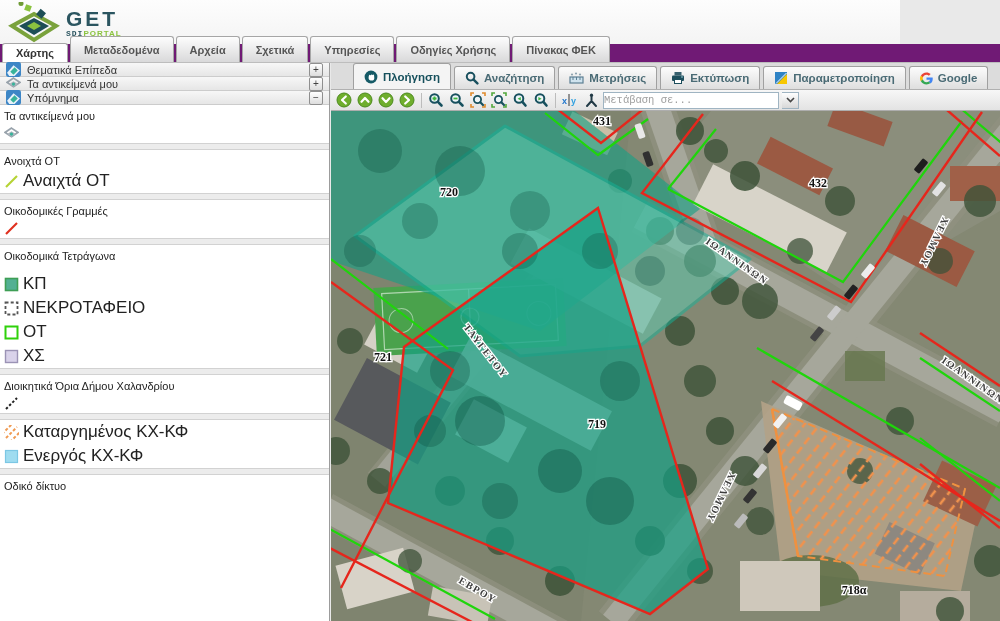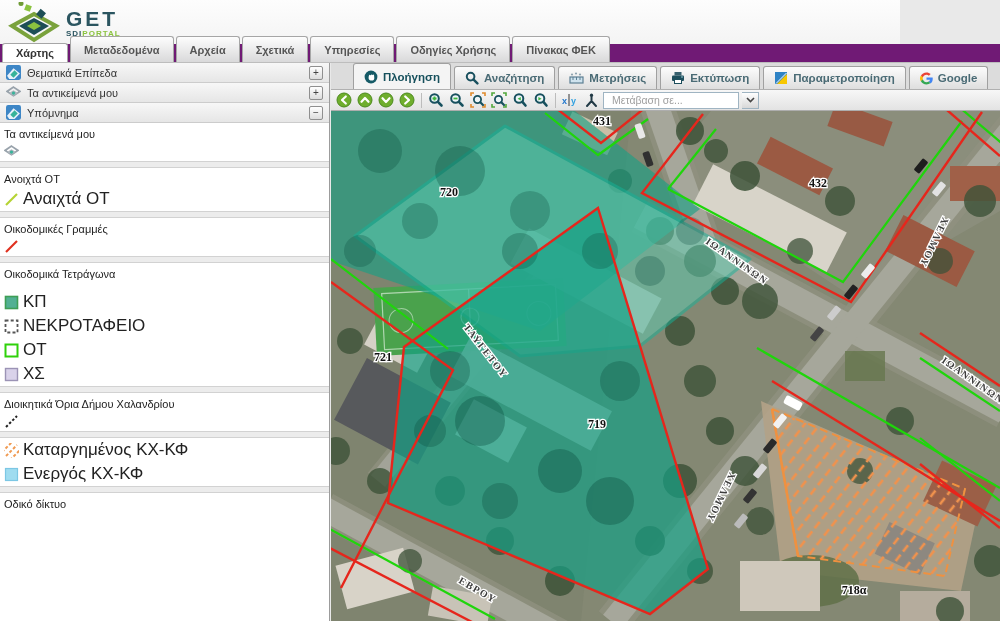--- a/index.html
+++ b/index.html
@@ -7,39 +7,39 @@
     font-family:"Liberation Sans", sans-serif; background:#f0f0f0; }
   .app { position:relative; width:1000px; height:621px; background:#e9e9e9; }
 
   
   .topbar { position:absolute; left:0; top:0; width:900px; height:44px;
     background:linear-gradient(#fdfdfd,#f4f4f4); }
   .logo { position:absolute; left:8px; top:2px; display:flex; align-items:center; gap:6px; }
   .logo-text { line-height:1; }
   .logo-get { font-size:21px; font-weight:bold; color:#2b5560; letter-spacing:3px; }
   .logo-sub { font-size:8px; font-weight:bold; letter-spacing:1px; margin-top:1px; }
-  .logo-sub .sdi { color:#2b5560; } .logo-sub .portal { color:#8bc33f; }
+  .logo-sub .sdi { color:#2b5560;font-family:Liberation Mono, monospace; } .logo-sub .portal { color:#8bc33f; }
 
   .toptabs { position:absolute; left:0; top:44px; width:1000px; height:19px;
     background:#701a75; border-bottom:1px solid #bdbdbd; display:flex; align-items:flex-end; padding-left:2px; }
   .ttab { height:26px; padding:0 13px; margin-right:2px; display:flex; align-items:center;
     font-size:11px; font-weight:bold; color:#555;
     background:linear-gradient(#fdfdfd,#d9d9da); border:1px solid #a6a6a6; border-bottom:none;
     border-radius:3px 3px 0 0; cursor:pointer; white-space:nowrap; }
   .ttab.active { background:#fff; color:#333; height:19px; }
 
   
   .sidebar { position:absolute; left:0; top:63px; width:330px; height:558px;
     background:#f0f0f0; border-right:1px solid #9c9c9c; }
   .sb-header { height:24px; background:linear-gradient(#fafafa,#e2e2e2); border-bottom:1px solid #c6c6c6;
     display:flex; align-items:center; justify-content:space-between; padding:0 6px; }
   .sb-title { font-size:11px; font-weight:bold; color:#333; }
   .mini-btn { width:17px; height:15px; font-size:10px; line-height:13px; text-align:center; color:#555;
     background:linear-gradient(#fefefe,#dcdcdc); border:1px solid #979797; border-radius:2px; cursor:pointer; }
-  .sb-panel { height:20px; background:linear-gradient(#f7f7f7,#e6e6e6); border-bottom:1px solid #cccccc;
+  .sb-panel { height:14px; background:linear-gradient(#f7f7f7,#e6e6e6); border-bottom:1px solid #cccccc;
     display:flex; align-items:center; padding:3px 6px; gap:6px; cursor:pointer;justify-content:space-between; }
   .sb-panel .plabel { flex:1; font-size:11px; color:#333; }
   .pm-btn { width:14px; height:14px; font-size:10px; line-height:12px; text-align:center; color:#444;
     background:linear-gradient(#fff,#ddd); border:1px solid #8f8f8f; border-radius:2px; }
 
   .legend { background:#fff; height:100%; overflow:hidden; }
   .lg-title { font-size:11px; color:#222; padding:5px 4px 2px 4px; }
   .lg-item { display:flex; align-items:center; gap:4px; padding:2px 4px; font-size:17px; color:#222; }
   .lg-sep { height:7px; background:#ececec; border-top:1px solid #d2d2d2; border-bottom:1px solid #d2d2d2; }
   .sw { width:15px; height:15px; display:inline-flex; }
@@ -51,22 +51,22 @@
   .mtab { height:23px; padding:0 10px; margin-right:3px; display:flex; align-items:center; gap:5px;
     font-size:11.5px; font-weight:bold; color:#4a6b75;
     background:linear-gradient(#fcfcfc,#dedede); border:1px solid #a0a0a0; border-bottom:none;
     border-radius:3px 3px 0 0; cursor:pointer; white-space:nowrap; }
   .mtab.active { background:#f4f4f4; height:26px; color:#16505c; }
 
   .maptoolbar { height:21px; background:linear-gradient(#f7f7f7,#e3e3e3); border-bottom:1px solid #adadad;
     display:flex; align-items:center; gap:3px; padding:0 4px; }
   .tbtn { width:18px; height:18px; display:flex; align-items:center; justify-content:center; cursor:pointer; }
   .tsep { width:1px; height:15px; background:#bcbcbc; margin:0 2px; }
-  .goto-input { width:136px; height:17px; border:1px solid #9fb4c2; font-size:10.5px; color:#555; padding:0 8px;
-    background:#fff; }
+  .goto-input { width:176px; height:17px; border:1px solid #9fb4c2; font-size:10.5px; color:#555; padding:0 0;
+    background:#fff;font-family:Liberation Mono, monospace; }
   .goto-input::placeholder { color:#a0a0a0; }
   .combo-btn { width:17px; height:17px; background:linear-gradient(#fefefe,#d8d8d8); border:1px solid #9fb4c2;
     border-left:none; font-size:8px; color:#444; display:flex; align-items:center; justify-content:center; cursor:pointer; }
 
   .mapview { position:relative; width:669px; height:510px; background:#7f846f; overflow:hidden; cursor:crosshair; }
   svg text { user-select:none; }
   .street-lb { font-family:"Liberation Serif", serif; font-weight:bold; font-size:10px; letter-spacing:1.5px;
     fill:#3c3c3c; stroke:#ffffff; stroke-width:2.6px; paint-order:stroke; }
   .parcel-lb { font-family:"Liberation Serif", serif; font-weight:bold; font-size:12px;
     fill:#111; stroke:#ffffff; stroke-width:2.6px; paint-order:stroke; }

